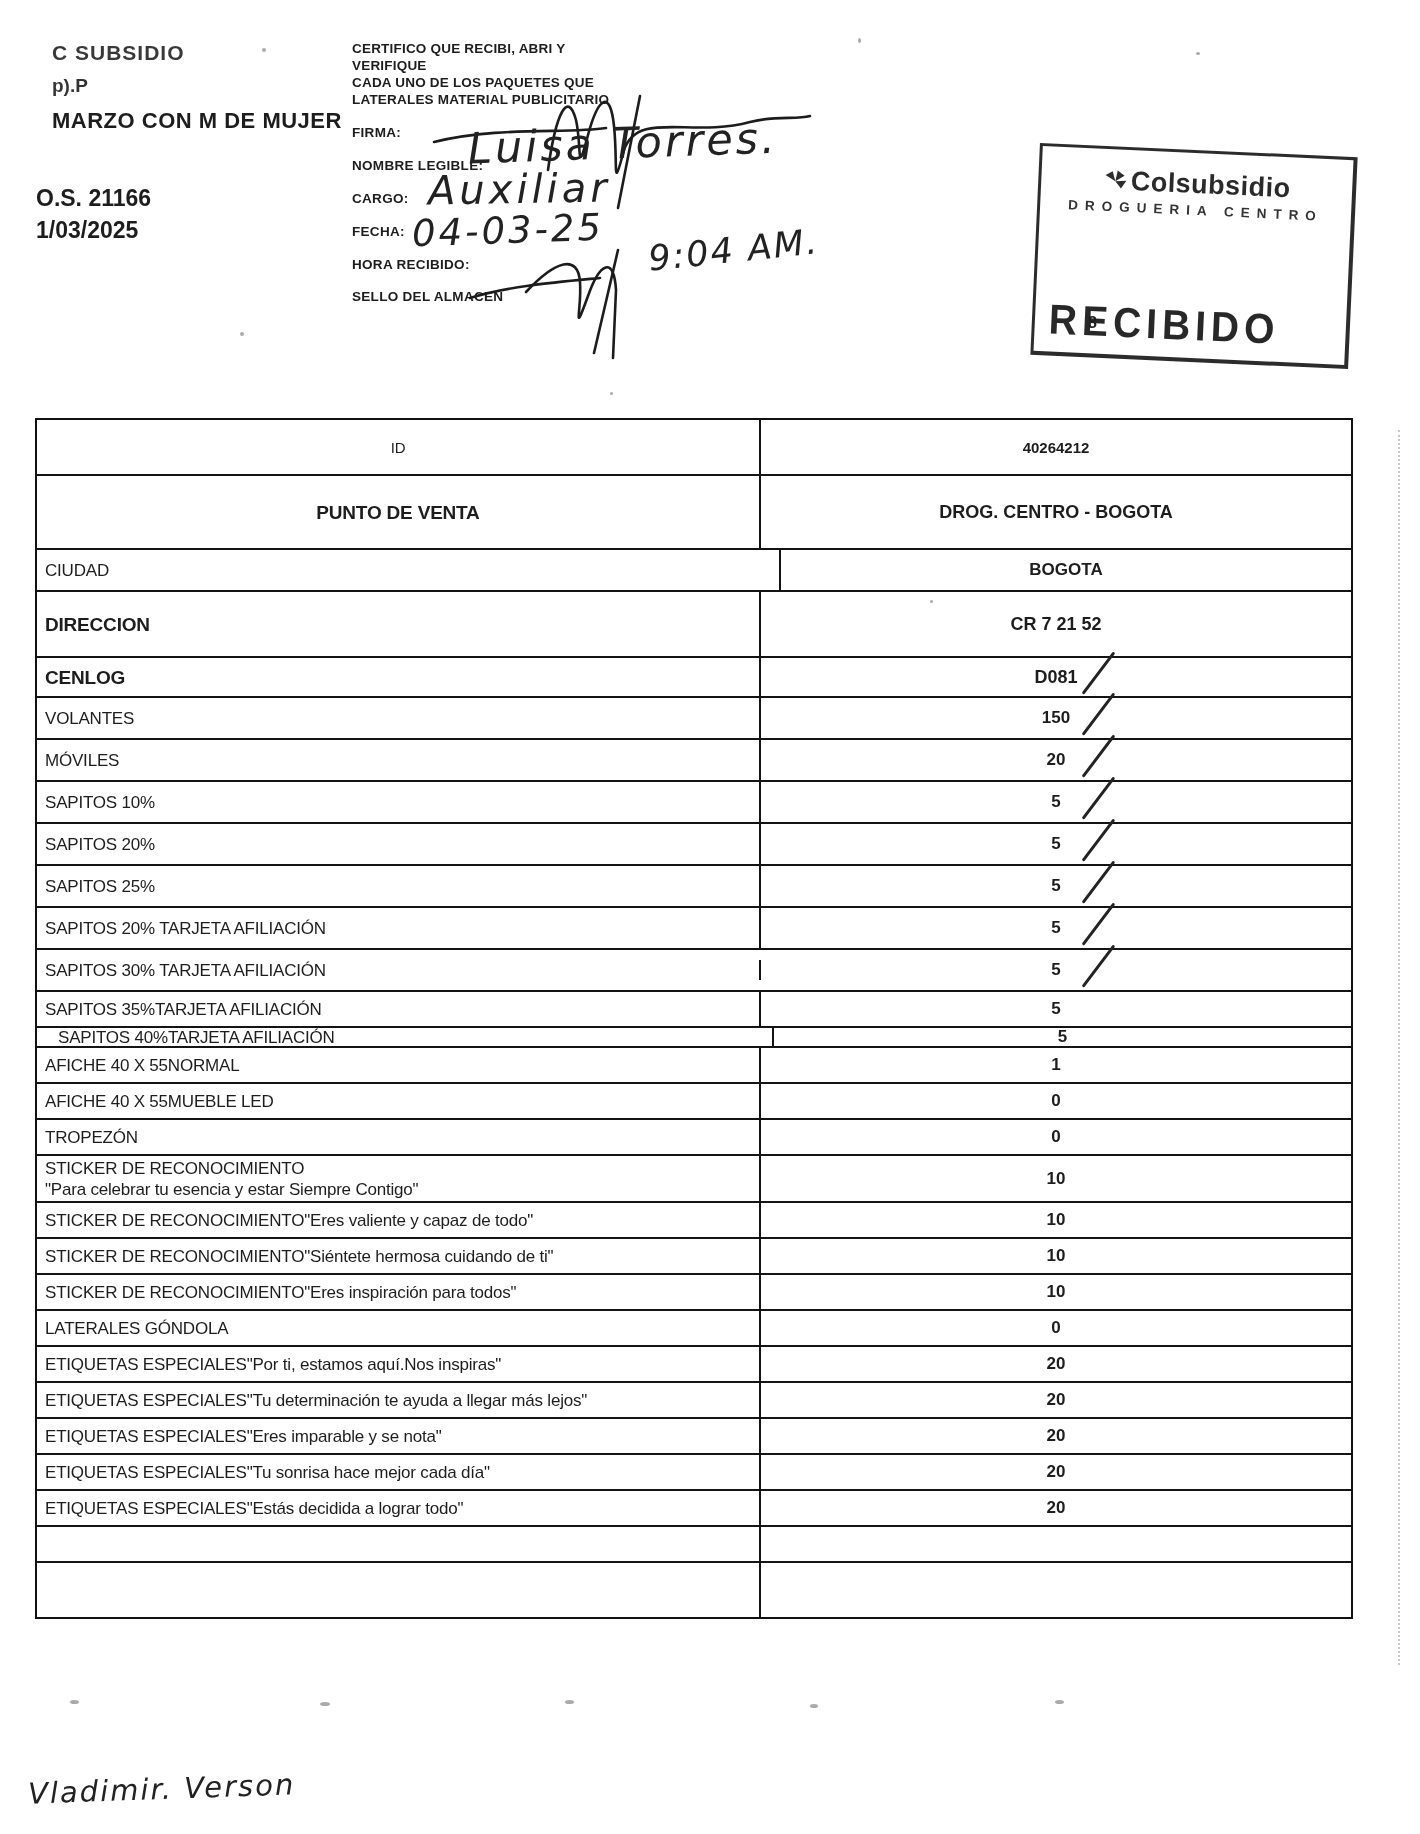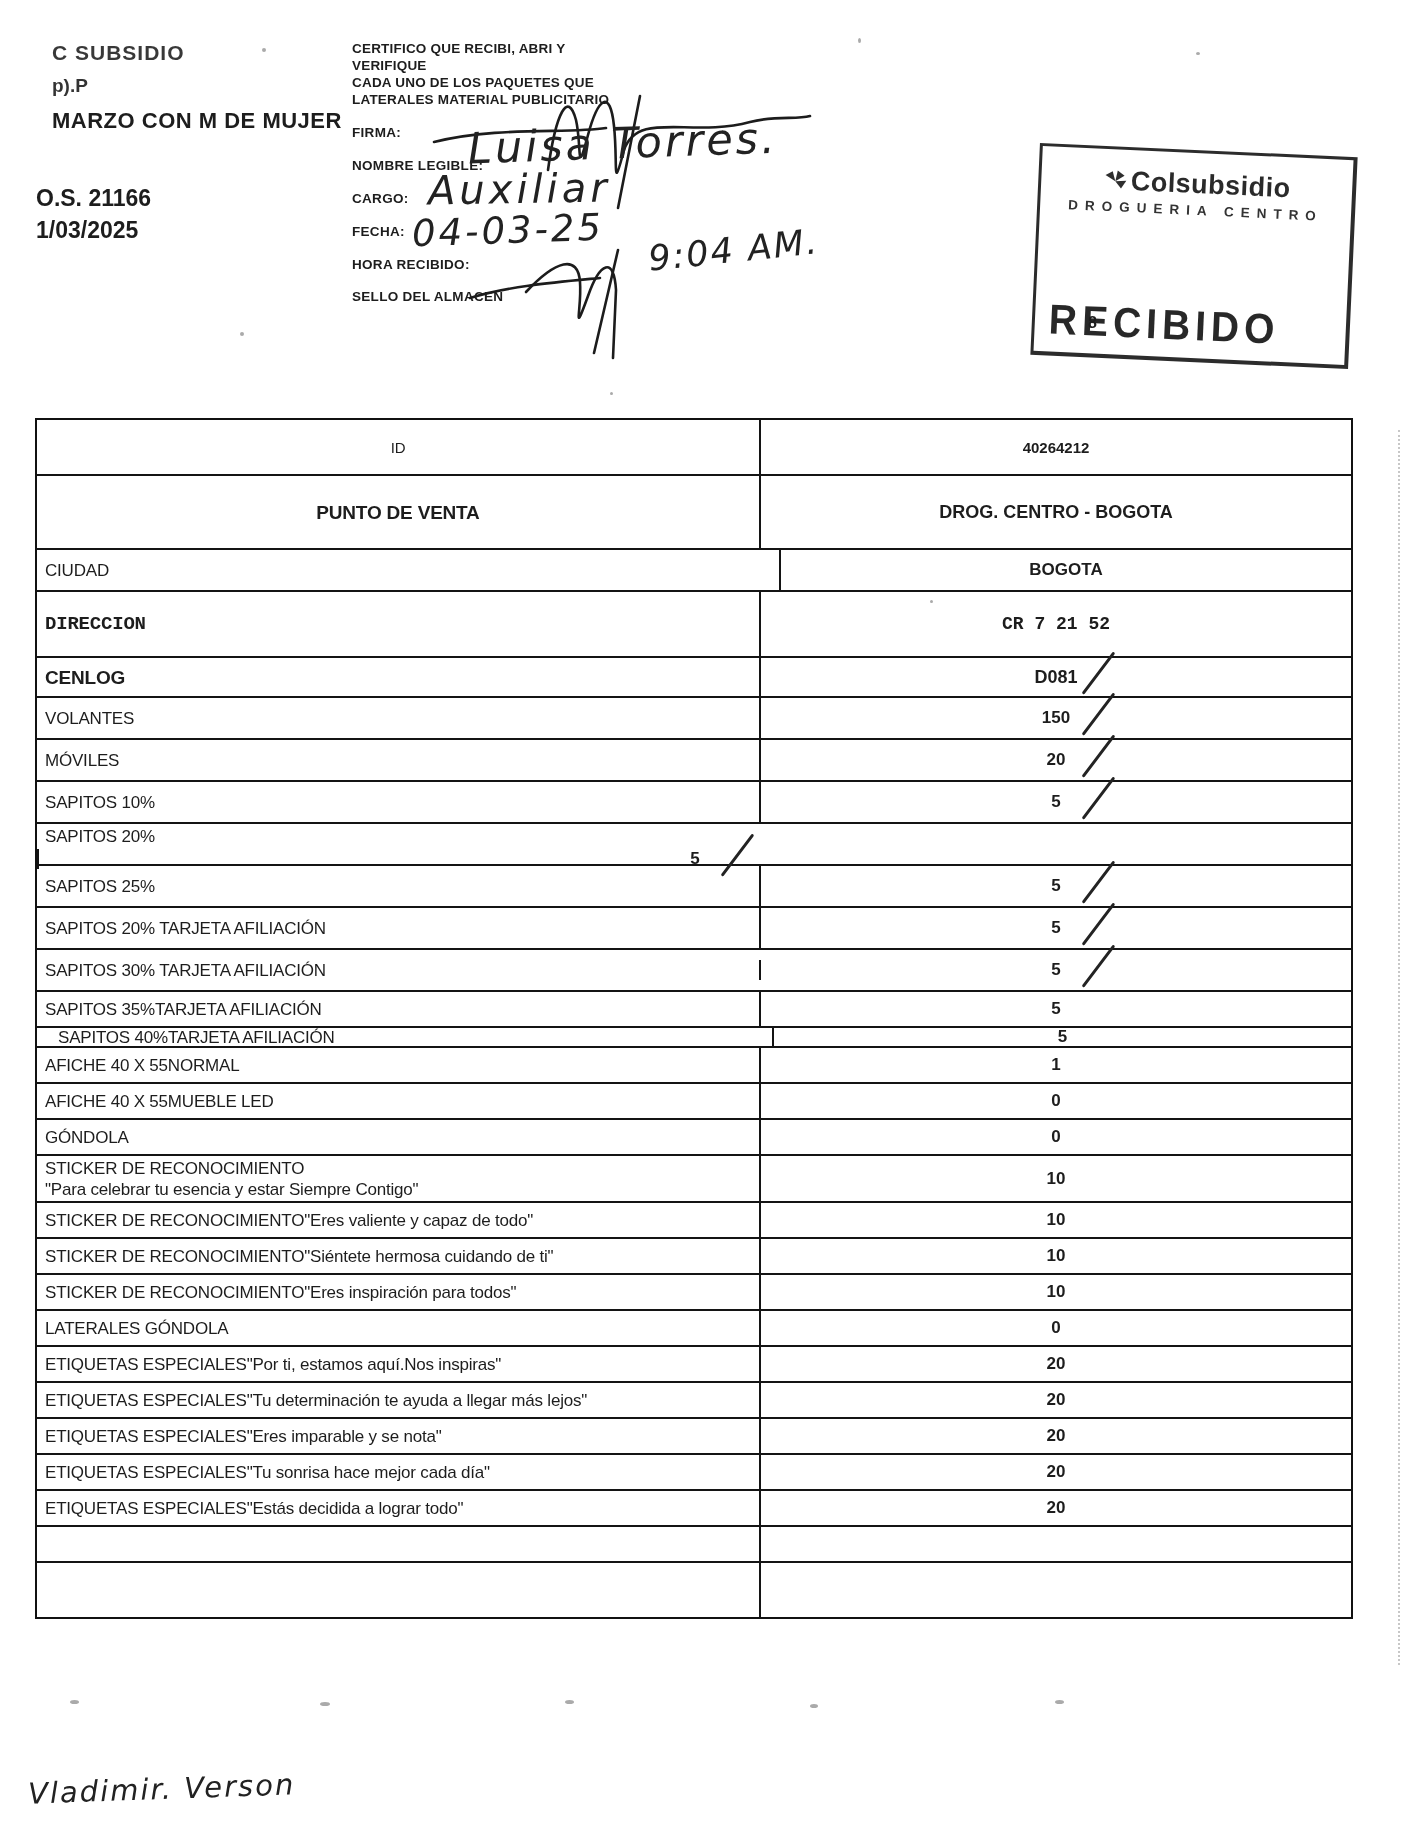--- a/index.html
+++ b/index.html
@@ -143,21 +143,21 @@
         <div class="tvalue">
           <span>DROG. CENTRO - BOGOTA</span>
         </div>
       </div>
       <div class="trow" style="height: 42px; gap: 20px;">
         <div class="tlabel">CIUDAD</div>
         <div class="tvalue">
           <span>BOGOTA</span>
         </div>
       </div>
-      <div class="trow bold" style="height: 66px; font-family: Liberation Mono, monospace;">
+      <div class="trow bold" style="height: 66px;">
         <div class="tlabel">DIRECCION</div>
         <div class="tvalue">
           <span>CR 7 21 52</span>
         </div>
       </div>
       <div class="trow bold" style="height: 40px;">
         <div class="tlabel">CENLOG</div>
         <div class="tvalue">
           <span>D081</span>
           <span class="tick"></span>
@@ -177,21 +177,21 @@
           <span class="tick"></span>
         </div>
       </div>
       <div class="trow" style="height: 42px;">
         <div class="tlabel">SAPITOS 10%</div>
         <div class="tvalue">
           <span>5</span>
           <span class="tick"></span>
         </div>
       </div>
-      <div class="trow" style="height: 42px; flex-direction: column;">
+      <div class="trow" style="height: 42px;">
         <div class="tlabel">SAPITOS 20%</div>
         <div class="tvalue">
           <span>5</span>
           <span class="tick"></span>
         </div>
       </div>
       <div class="trow" style="height: 42px;">
         <div class="tlabel">SAPITOS 25%</div>
         <div class="tvalue">
           <span>5</span>
@@ -230,21 +230,21 @@
           <span>1</span>
         </div>
       </div>
       <div class="trow" style="height: 36px;">
         <div class="tlabel">AFICHE 40 X 55MUEBLE LED</div>
         <div class="tvalue">
           <span>0</span>
         </div>
       </div>
       <div class="trow" style="height: 36px;">
-        <div class="tlabel">GÓNDOLA</div>
+        <div class="tlabel">TROPEZÓN</div>
         <div class="tvalue">
           <span>0</span>
         </div>
       </div>
       <div class="trow" style="height: 47px;">
         <div class="tlabel">
           <div>STICKER DE RECONOCIMIENTO</div>
           <div>"Para celebrar tu esencia y estar Siempre Contigo"</div>
         </div>
         <div class="tvalue">

